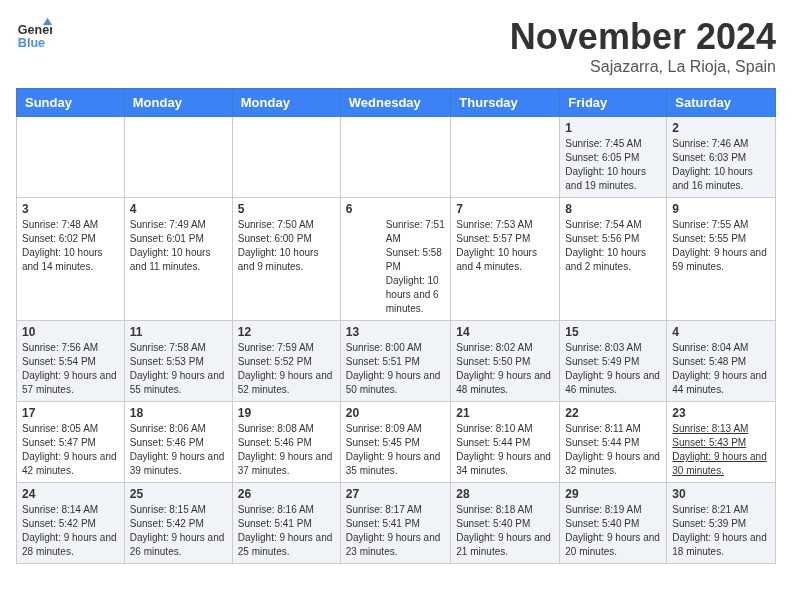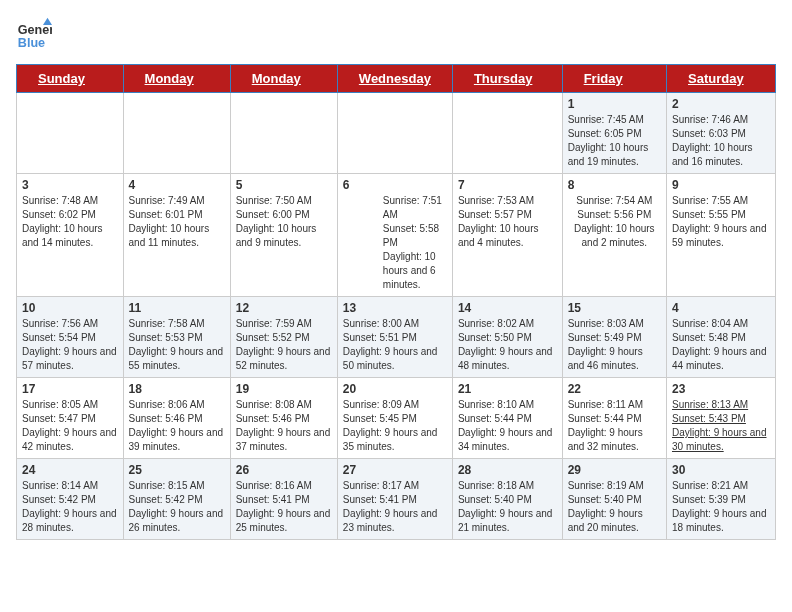--- a/index.html
+++ b/index.html
@@ -35,27 +35,26 @@
     }
     .location-title {
       font-size: 16px;
       color: #555;
     }
     .calendar {
       width: 100%;
       border-collapse: collapse;
     }
     .calendar th {
-      background: #b91c1c;
+      background: #3b82f6;
       color: #fff;
       font-size: 13px;
-      padding: 6px 21px;
+      padding: 6px 8px;
       text-align: left;
       border: 1px solid #3a7fc1;
-      text-decoration: underline;
     }
     .calendar td {
       vertical-align: top;
       border: 1px solid #ccc;
       padding: 4px 5px;
       font-size: 10.5px;
       color: #333;
       width: 113px;
       height: 80px;
       background: #fff;
@@ -85,20 +84,22 @@
 
 <div class="header-area">
   <div class="logo">
     <svg class="logo-icon" viewBox="0 0 40 40">
       <text x="2" y="20" font-size="14" font-weight="bold" fill="#333" font-family="Arial">General</text>
       <text x="2" y="34" font-size="14" font-weight="bold" fill="#4a90d9" font-family="Arial">Blue</text>
       <polygon points="30,10 40,10 35,2" fill="#4a90d9"></polygon>
     </svg>
   </div>
   <div class="title-block">
+    <div class="month-title">November 2024</div>
+    <div class="location-title">Sajazarra, La Rioja, Spain</div>
   </div>
 </div>
 
 <table class="calendar">
   <thead>
     <tr>
     <th>Sunday</th>
         <th>Monday</th>
         <th>Monday</th>
         <th>Wednesday</th>
@@ -153,21 +154,21 @@
 Daylight: 10 hours and 6 minutes.</div>
         </td>
         <td>
           <div class="day-number">7</div>
           <div class="day-info" style="white-space: pre-line;">Sunrise: 7:53 AM
 Sunset: 5:57 PM
 Daylight: 10 hours and 4 minutes.</div>
         </td>
         <td>
           <div class="day-number">8</div>
-          <div class="day-info" style="white-space: pre-line; text-align: center;">Sunrise: 7:54 AM
+          <div class="day-info" style="white-space: pre-line;">Sunrise: 7:54 AM
 Sunset: 5:56 PM
 Daylight: 10 hours and 2 minutes.</div>
         </td>
         <td>
           <div class="day-number">9</div>
           <div class="day-info" style="white-space: pre-line;">Sunrise: 7:55 AM
 Sunset: 5:55 PM
 Daylight: 9 hours and 59 minutes.</div>
         </td>
       </tr>

